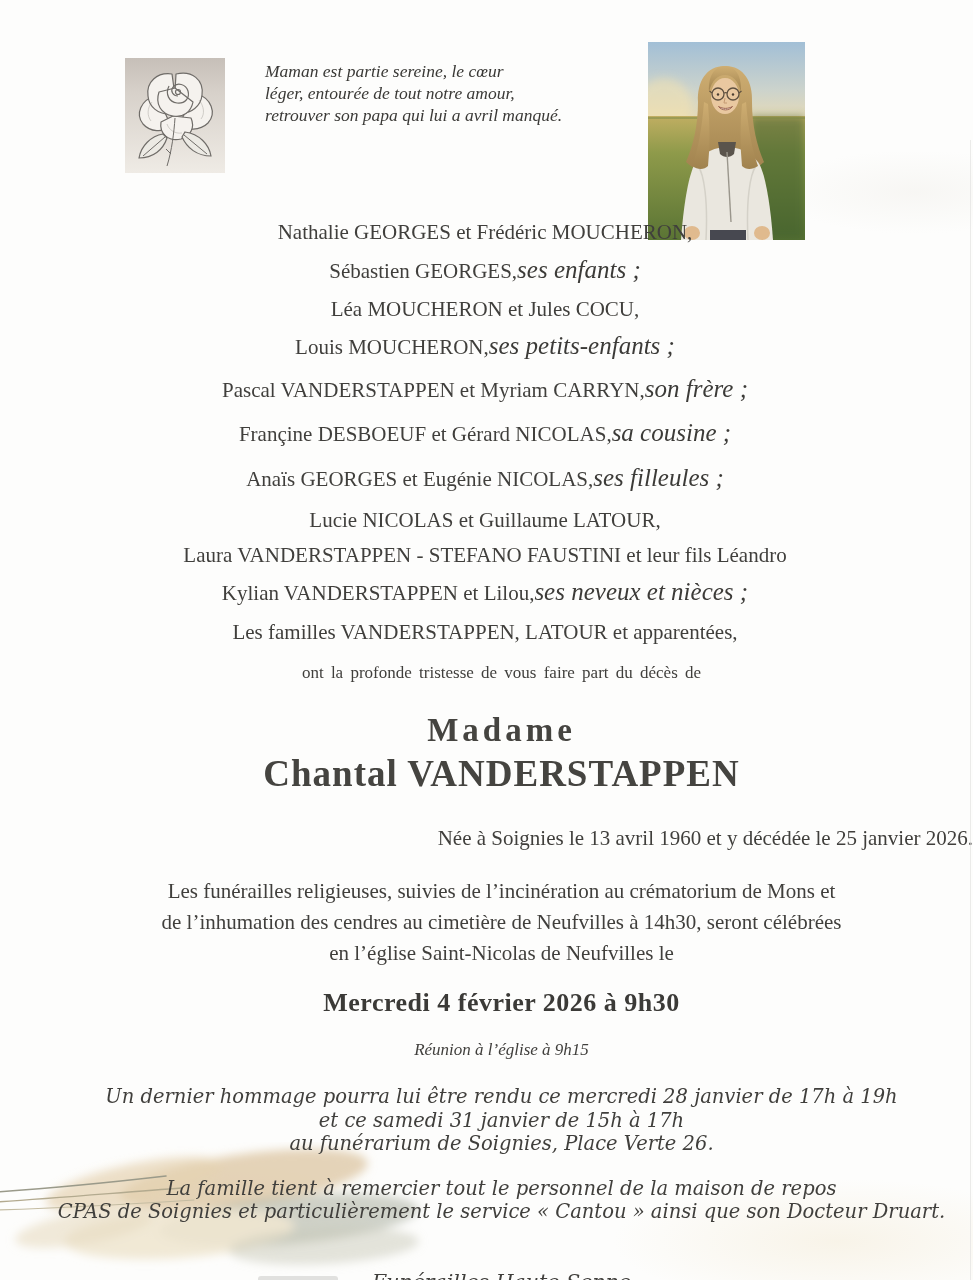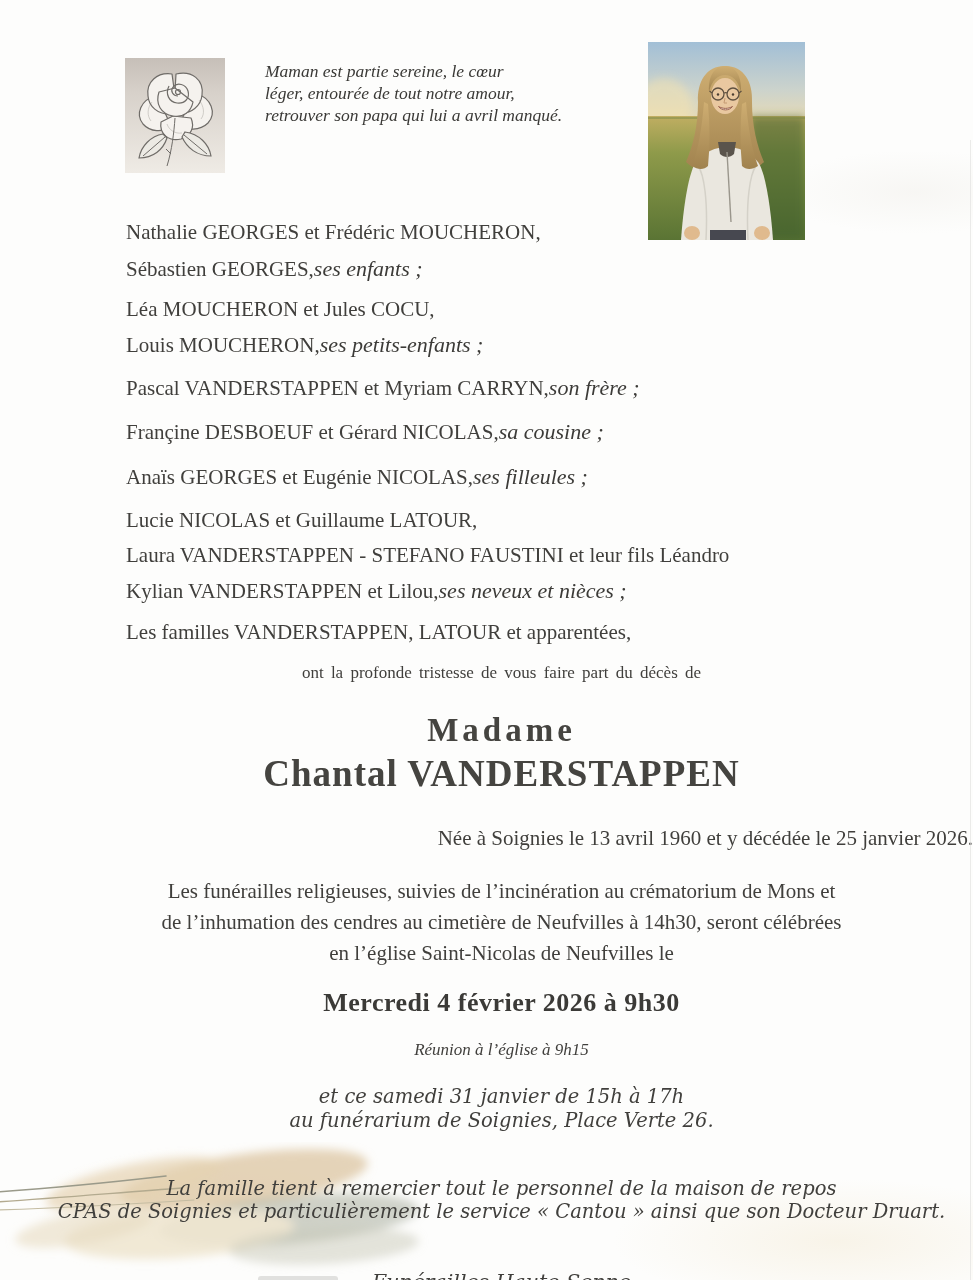--- a/index.html
+++ b/index.html
@@ -16,25 +16,25 @@
       radial-gradient(ellipse 200px 60px at 94% 15%, rgba(236,234,228,0.35), transparent 70%),
       #fdfdfc;
   }
   .abs{position:absolute;}
   
   .rose{left:125px;top:58px;width:100px;height:115px;}
   .quote{left:252px;top:60px;font-style:italic;font-size:17.5px;line-height:22px;color:#3a3936;margin-left:13px;}
   .photo{left:648px;top:42px;width:157px;height:198px;}
   
   .fline{
-    position:absolute;left:126px;width:746px;
-    display:flex;justify-content:flex-start;align-items:baseline;
+    position:absolute;left:112px;width:746px;
+    display:flex;justify-content:center;align-items:baseline;
     font-size:21px;white-space:nowrap;color:#403f3c;
   }
-  .frel{font-style:italic;font-size:22px;color:#3c3b38;}
+  .frel{font-style:italic;font-size:25px;color:#3c3b38;}
   
   .ccol{position:absolute;left:30px;width:943px;text-align:center;color:#403f3c;}
   .intro{font-size:17px;word-spacing:3px;}
   .title-madame{font-size:33px;letter-spacing:4px;font-weight:600;color:#454440;}
   .title-name{font-size:37px;letter-spacing:1px;font-weight:600;color:#454440;}
   .birth{font-size:21px;text-align:right;}
   .ceremony{font-size:21px;line-height:31px;}
   .bigdate{font-size:26px;font-weight:700;letter-spacing:0.5px;color:#3b3a37;text-align:center;}
   .meeting{font-size:17px;font-style:italic;}
   .script{font-family:"DejaVu Serif", serif;font-style:italic;}
@@ -225,20 +225,21 @@
   <div class="ccol ceremony" style="top:876px">
     <div>Les funérailles religieuses, suivies de l’incinération au crématorium de Mons et</div>
     <div>de l’inhumation des cendres au cimetière de Neufvilles à 14h30, seront célébrées</div>
     <div>en l’église Saint-Nicolas de Neufvilles le</div>
   </div>
 
   <div class="ccol bigdate" style="top:988px">Mercredi 4 février 2026 à 9h30</div>
   <div class="ccol meeting" style="top:1040px">Réunion à l’église à 9h15</div>
 
   <div class="ccol script tribute" style="top:1085px">
+    <div>Un dernier hommage pourra lui être rendu ce mercredi 28 janvier de 17h à 19h</div>
     <div>et ce samedi 31 janvier de 15h à 17h</div>
     <div>au funérarium de Soignies, Place Verte 26.</div>
   </div>
 
   <div class="ccol script thanks" style="top:1177px">
     <div>La famille tient à remercier tout le personnel de la maison de repos</div>
     <div>CPAS de Soignies et particulièrement le service « Cantou » ainsi que son Docteur Druart.</div>
   </div>
 
   <div class="ccol script fhome" style="top:1233px">Funérailles Haute-Senne</div>

